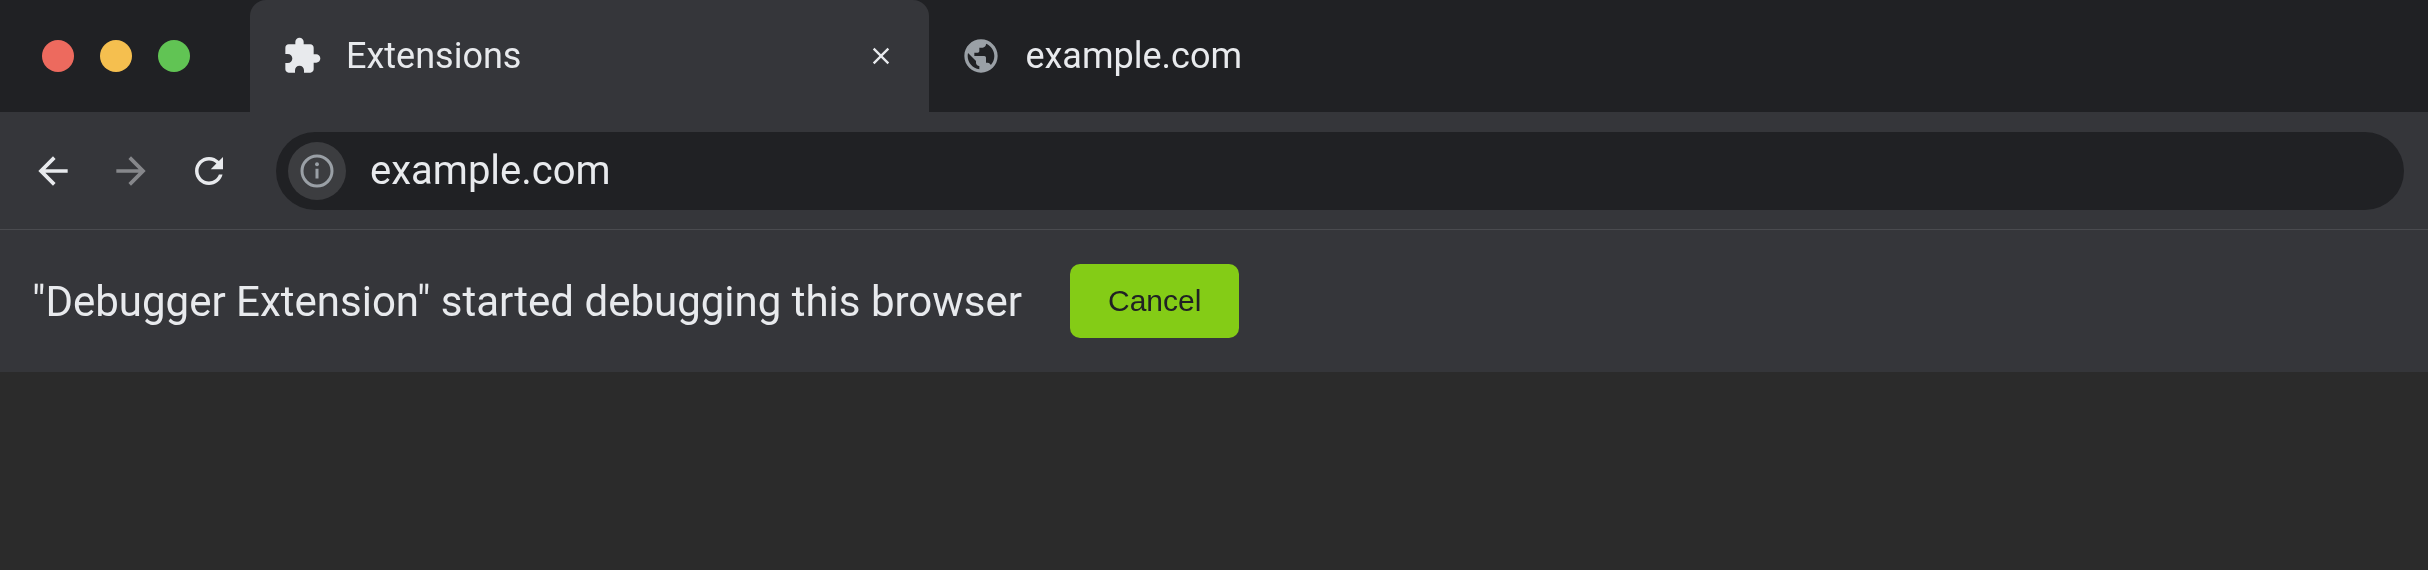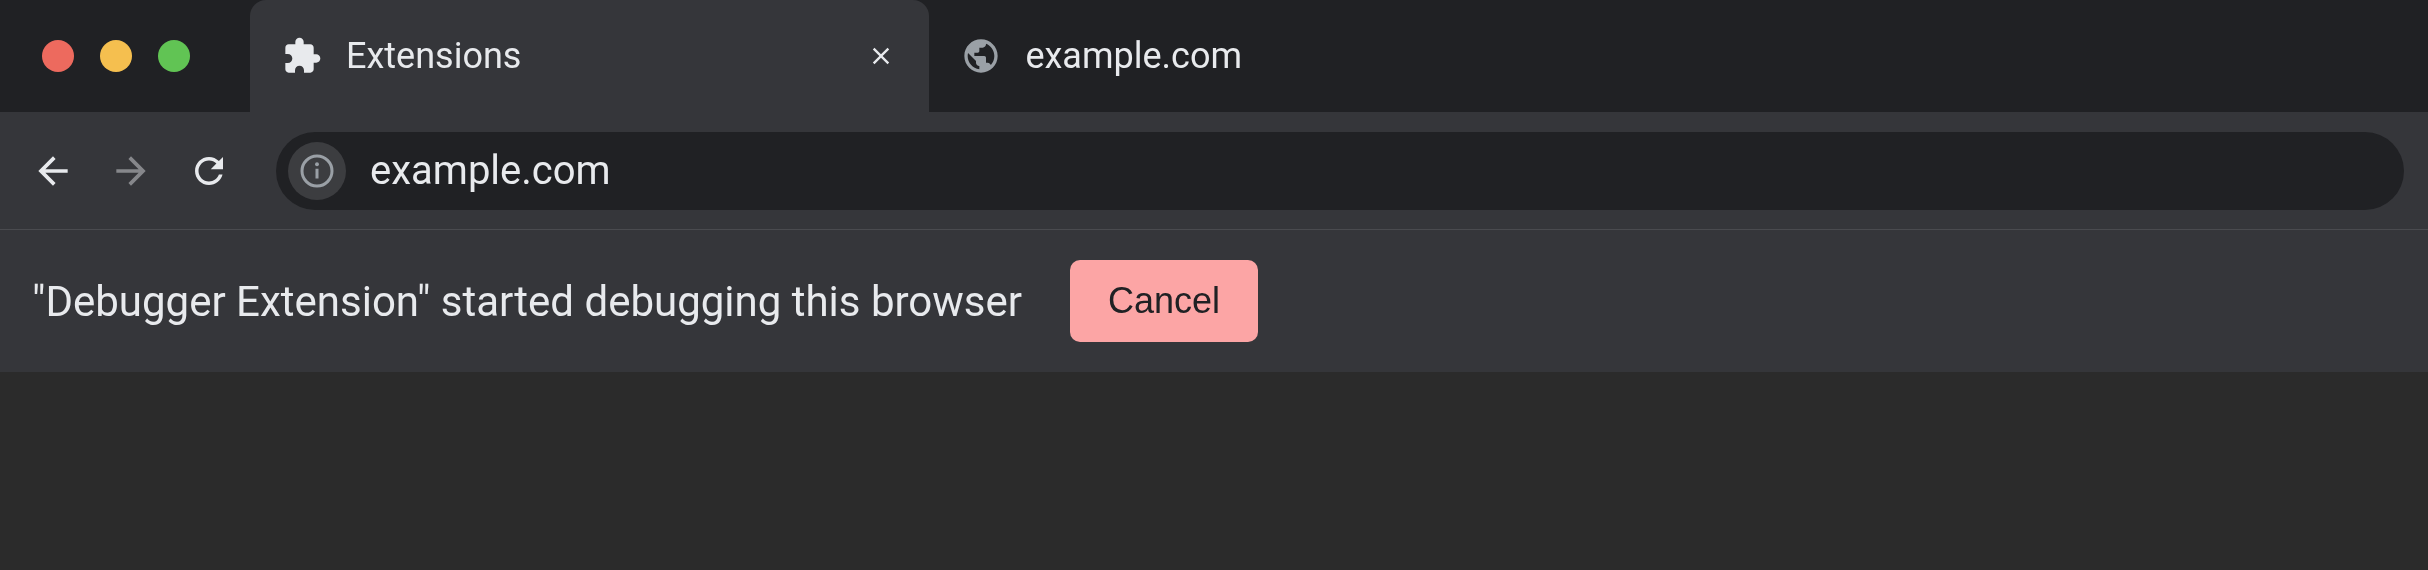--- a/index.html
+++ b/index.html
@@ -161,26 +161,26 @@
       gap: 48px;
     }
     
     .infobar-text {
       font-size: 42px;
       color: #e8eaed;
       font-weight: 400;
     }
     
     .cancel-btn {
-      background: #fca5a5;
+      background: #84cc16;
       color: #202124;
       border: none;
       border-radius: 10px;
       padding: 20px 38px;
-      font-size: 36px;
+      font-size: 30px;
       font-weight: 500;
       cursor: pointer;
     }
     
     svg { display: block; }
   </style>
 </head>
 <body>
 
 <div class="titlebar">

